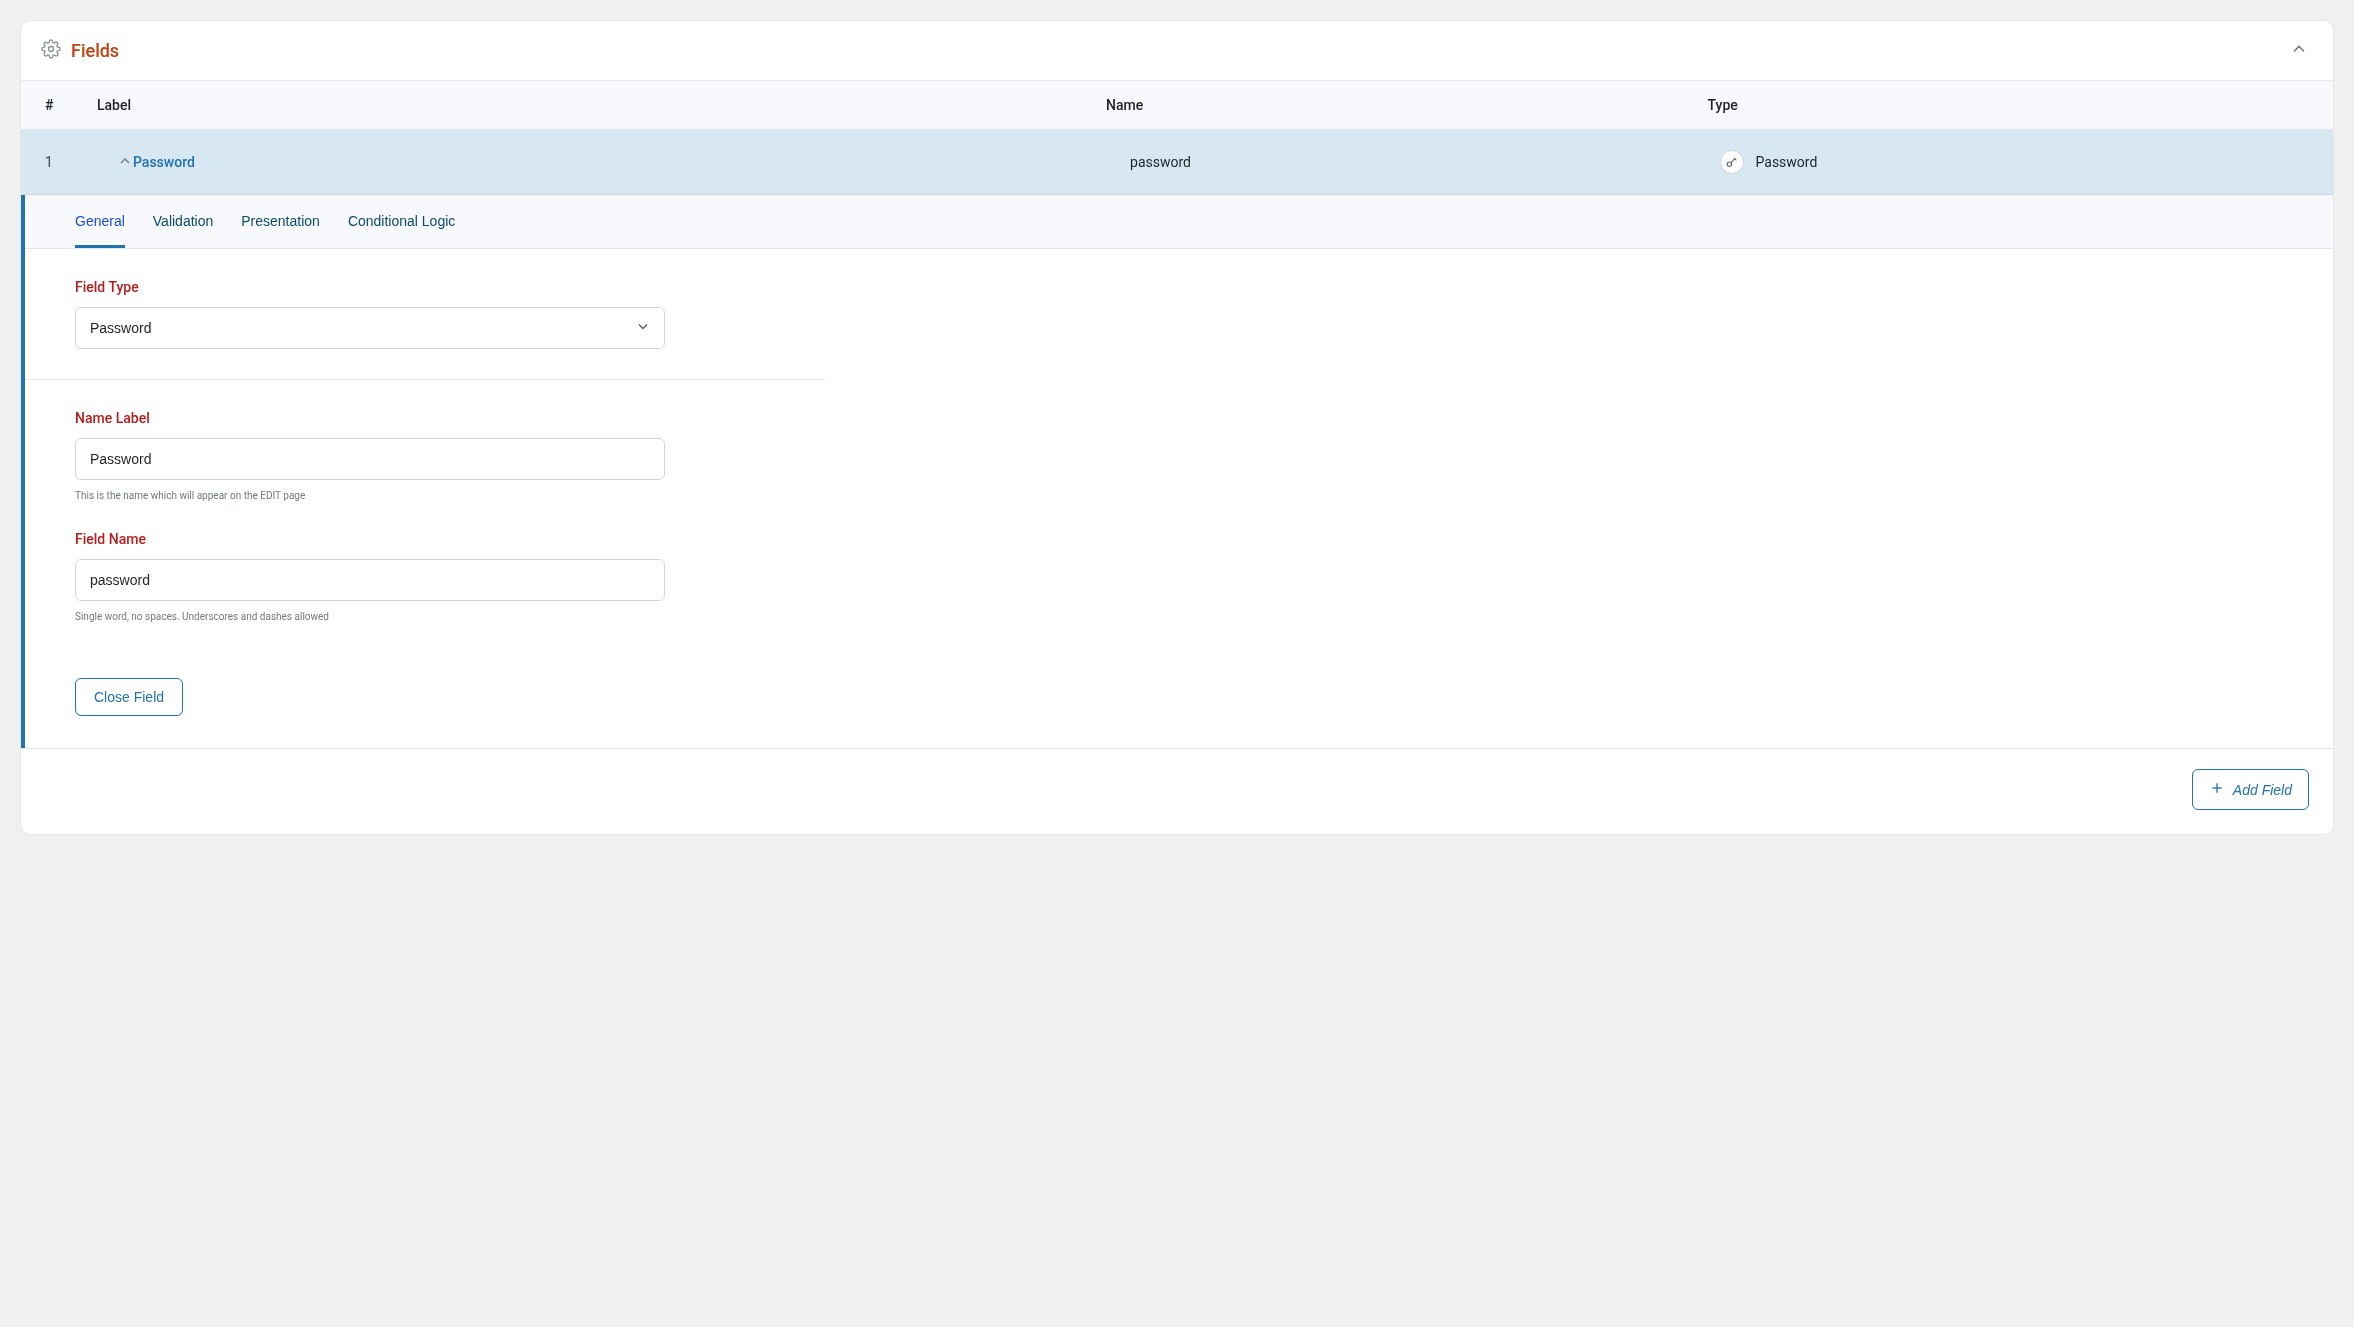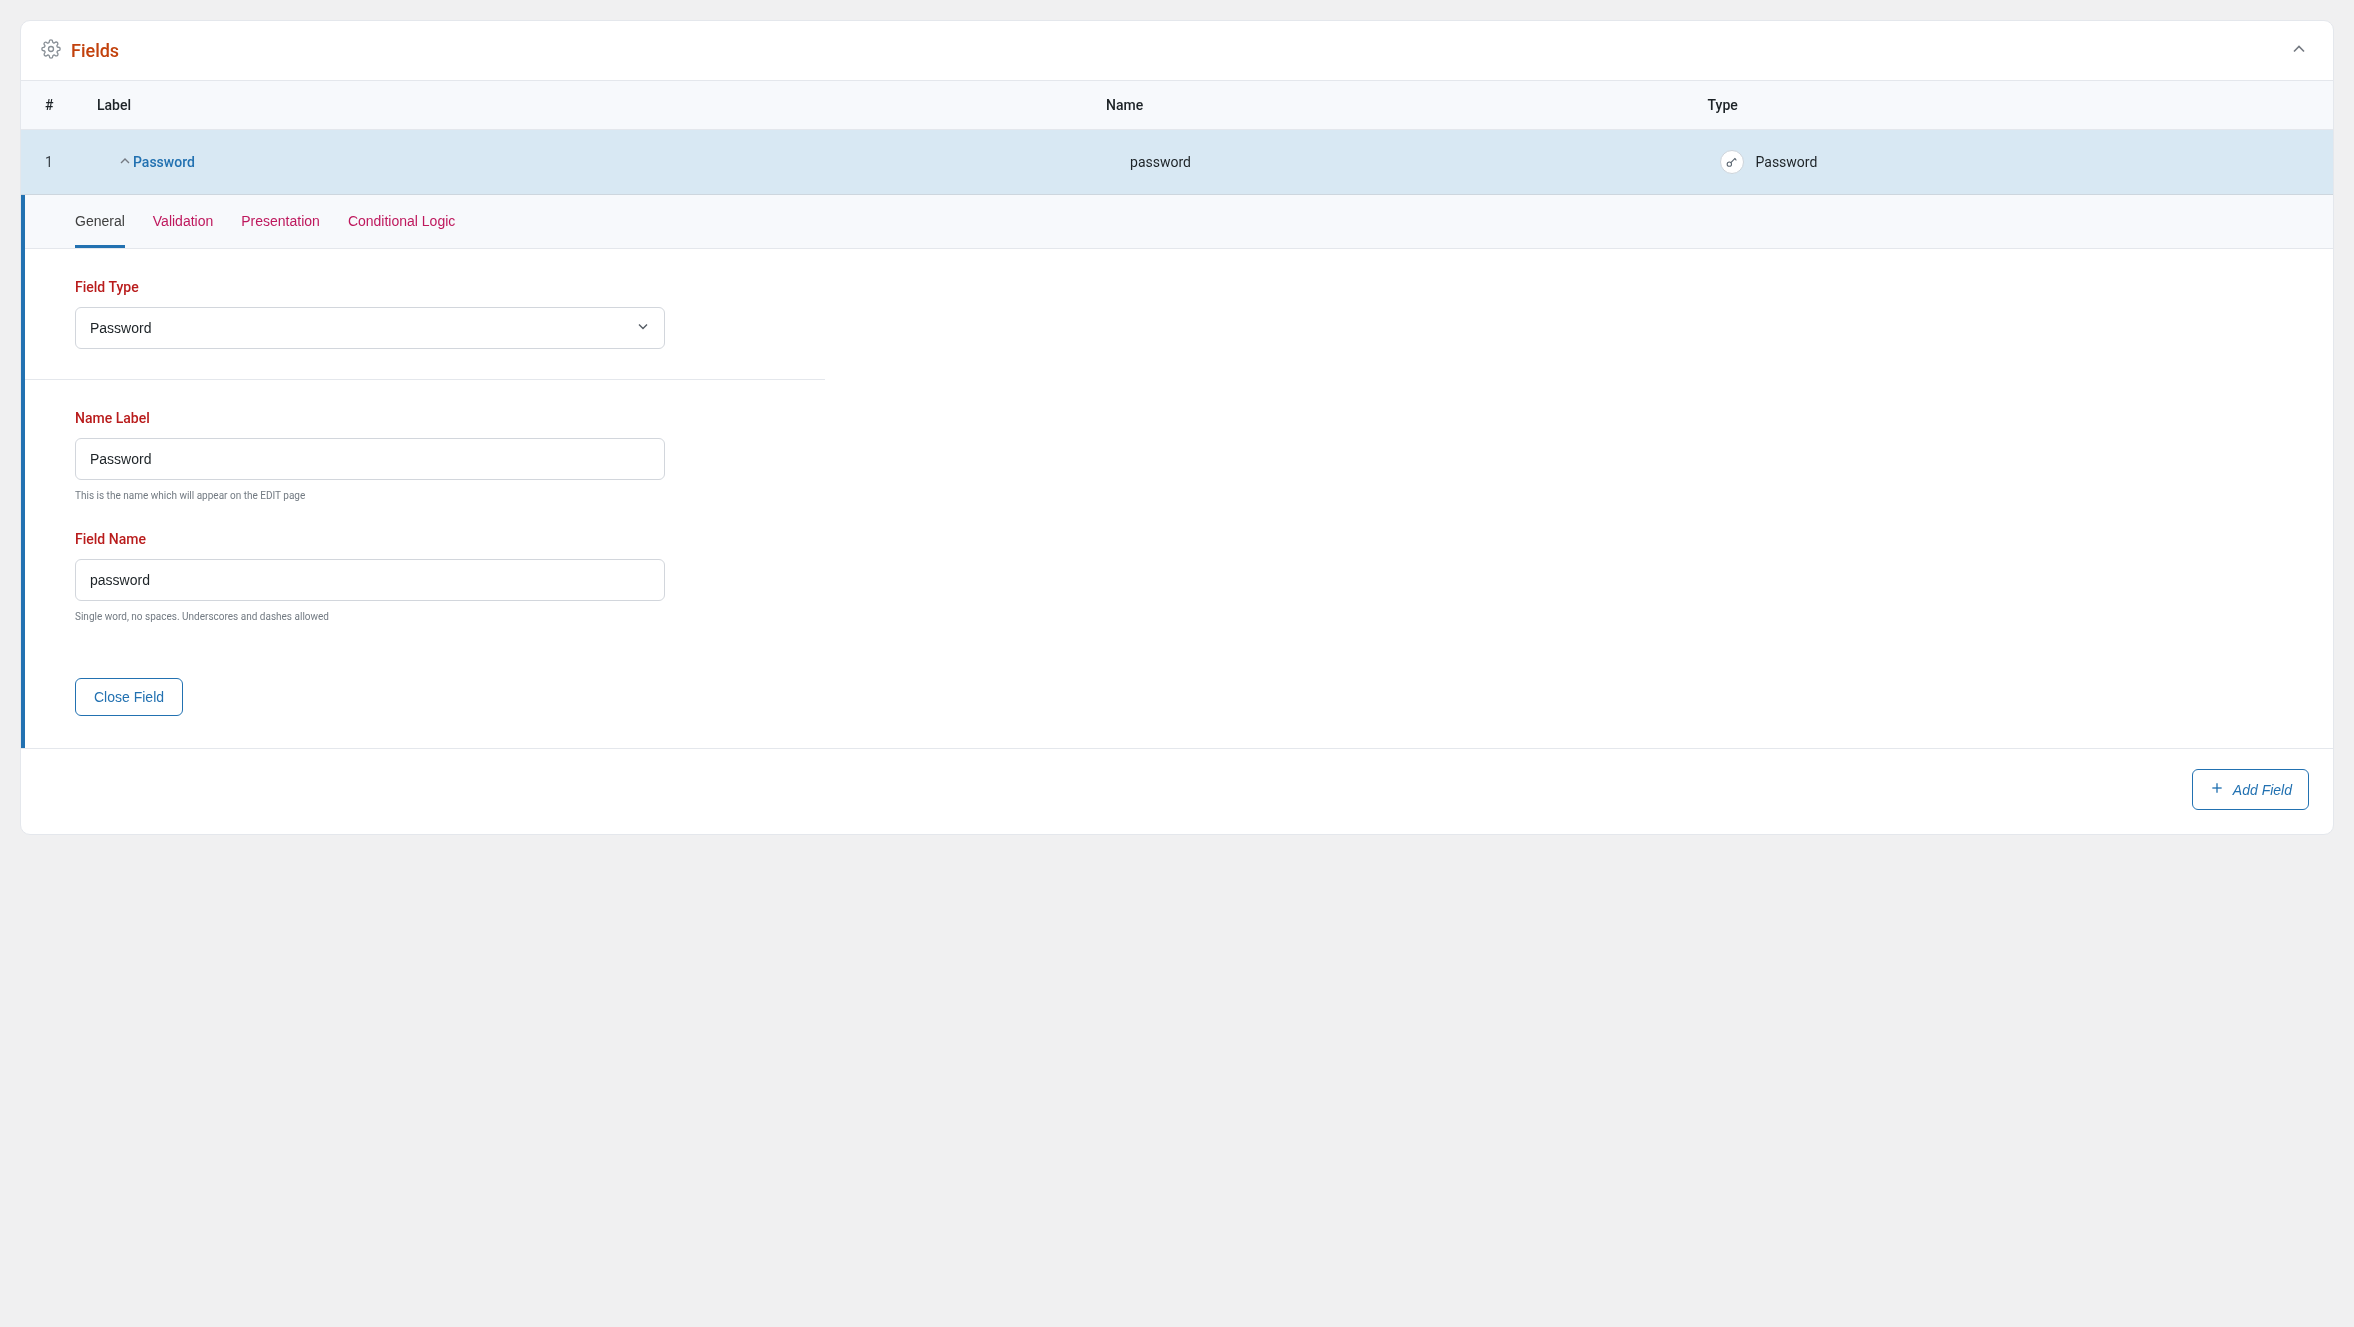--- a/index.html
+++ b/index.html
@@ -85,28 +85,28 @@
   }
   .tabs {
     display: flex;
     gap: 28px;
     padding: 0 50px;
     background: #f7f9fc;
     border-bottom: 1px solid #e4e7ec;
   }
   .tab {
     padding: 18px 0 16px;
-    color: #be185d;
+    color: #0c4a6e;
     font-size: 14px;
     border-bottom: 3px solid transparent;
     cursor: pointer;
     background: none;
     border-top: none; border-left: none; border-right: none;
   }
-  .tab.active { color: #404040; font-weight:500; border-bottom-color: #2271b1; }
+  .tab.active { color: #1d4ed8; font-weight:500; border-bottom-color: #2271b1; }
 
   .section { padding: 30px 50px; border-bottom: 1px solid #e4e7ec; max-width: 700px; box-sizing: content-box;}
   .section.noborder { border-bottom: none; }
   .section .field-group { margin-bottom: 30px; }
   .section .field-group:last-child { margin-bottom: 0; }
   .label { font-weight: 500; font-size: 14px; color:#b91c1c; margin-bottom: 12px; display:block; }
   .help { font-size: 10px; color: #727a82; margin-top: 10px; }
   .text-input, .select {
     width: 100%;
     max-width: 590px;

